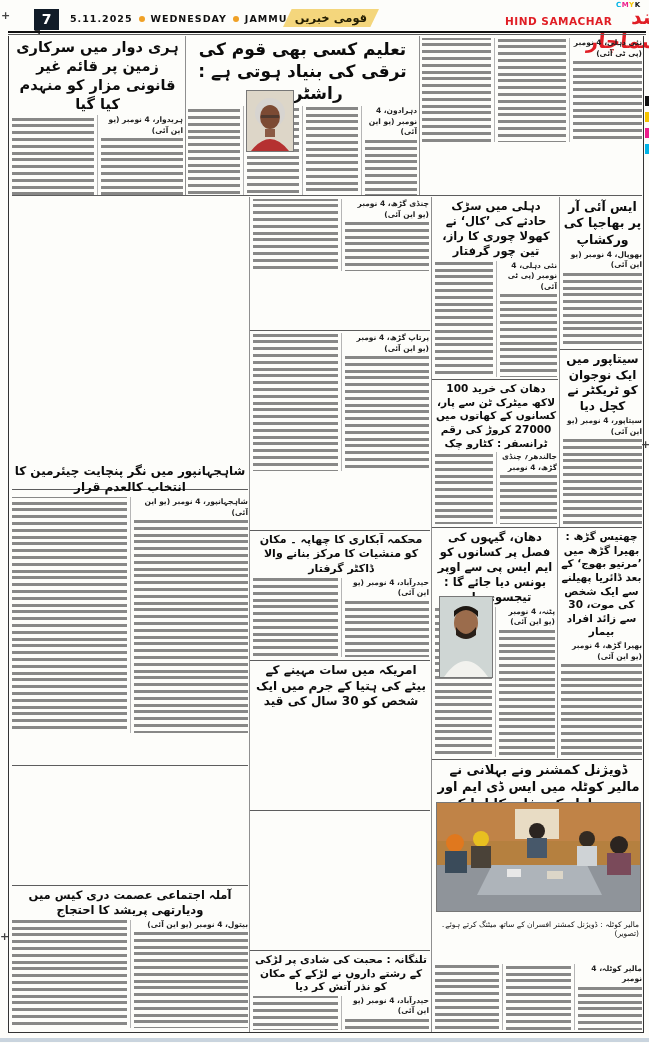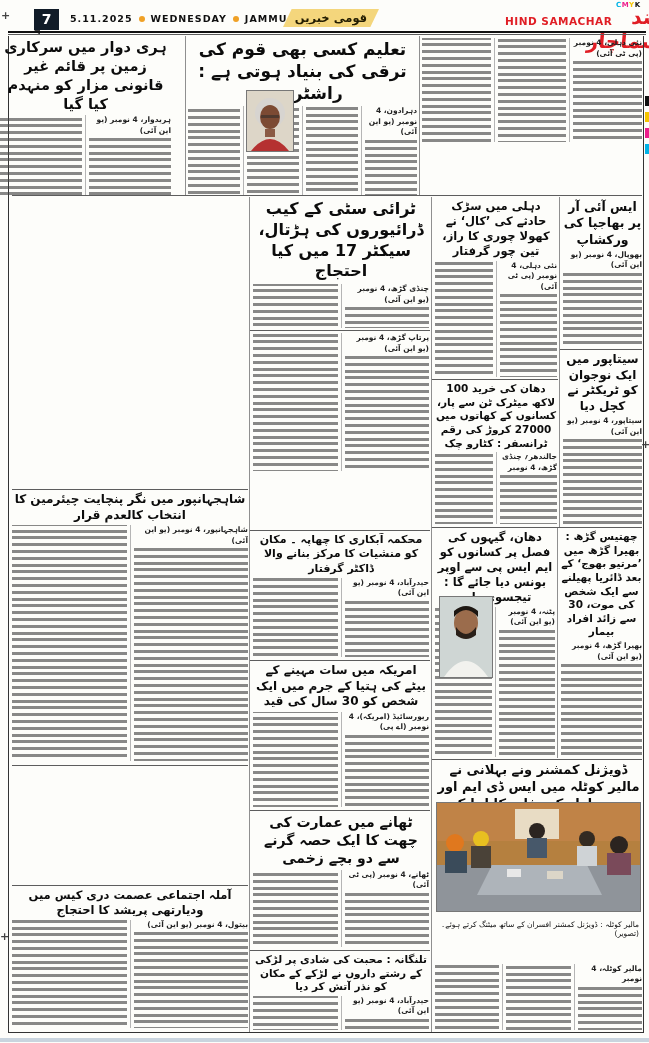--- a/index.html
+++ b/index.html
@@ -60,21 +60,21 @@
   <div id="masthead-en" class="abs">HIND SAMACHAR</div>
   <div id="masthead-ur" class="abs" dir="rtl">ہند سماچار</div>
   <div class="abs hr2" style="left:8px;top:31px;width:638px"></div>
   <div class="abs hr" style="left:8px;top:34px;width:638px"></div>
 
   <div class="abs vr" style="left:8px;top:36px;height:996px;background:#333"></div>
   <div class="abs vr" style="left:643px;top:36px;height:996px;background:#333"></div>
   <div class="abs hr" style="left:8px;top:1032px;width:636px;background:#333"></div>
   <div id="bottom-band" class="abs"></div>
 
-  <section class="art" style="left:0;top:38px;width:171px;height:157px">
+  <section class="art" style="left:12px;top:38px;width:171px;height:157px">
     <h2 class="hl" style="font-size:14.5px">ہری دوار میں سرکاری زمین پر قائم غیر قانونی مزار کو منہدم کیا گیا</h2>
     <div class="body c2" style="height:102px">
       <p class="dateline">ہریدوار، 4 نومبر (یو این آئی)</p>
       <div class="sim"></div>
     </div>
   </section>
 
   <section class="art" style="left:188px;top:38px;width:229px;height:157px">
     <h2 class="hl" style="font-size:17px">تعلیم کسی بھی قوم کی ترقی کی بنیاد ہوتی ہے : راشٹرپتی</h2>
     <div class="body c4" style="height:128px">
@@ -97,21 +97,21 @@
       <div class="sim"></div>
     </div>
   </section>
 
   <div class="abs vr" style="left:185px;top:36px;height:159px"></div>
   <div class="abs vr" style="left:419px;top:36px;height:159px"></div>
   <div class="abs hr" style="left:12px;top:195px;width:630px"></div>
 
   <div class="abs hr" style="left:12px;top:489px;width:236px"></div>
 
-  <section class="art" style="left:12px;top:492px;width:236px;height:271px">
+  <section class="art" style="left:12px;top:464px;width:236px;height:271px">
     <h2 class="hl" style="font-size:12px">شاہجہانپور میں نگر پنچایت چیئرمین کا انتخاب کالعدم قرار</h2>
     <div class="body c2" style="height:236px">
       <p class="dateline">شاہجہانپور، 4 نومبر (یو این آئی)</p>
       <div class="sim"></div>
     </div>
   </section>
   <div class="abs hr" style="left:12px;top:765px;width:236px"></div>
 
   <div class="abs hr" style="left:12px;top:885px;width:236px"></div>
 
@@ -119,21 +119,20 @@
     <h2 class="hl" style="font-size:11.5px">آملہ اجتماعی عصمت دری کیس میں ودیارتھی پریشد کا احتجاج</h2>
     <div class="body c2" style="height:108px">
       <p class="dateline">بیتول، 4 نومبر (یو این آئی)</p>
       <div class="sim"></div>
     </div>
   </section>
 
   <div class="abs vr" style="left:249px;top:197px;height:835px"></div>
 
   <section class="art" style="left:253px;top:199px;width:176px;height:129px">
-    <h2 class="hl" style="font-size:16px">ٹرائی سٹی کے کیب ڈرائیوروں کی ہڑتال، سیکٹر 17 میں کیا احتجاج</h2>
     <div class="body c2" style="height:72px">
       <p class="dateline">چنڈی گڑھ، 4 نومبر (یو این آئی)</p>
       <div class="sim"></div>
     </div>
   </section>
   <div class="abs hr" style="left:250px;top:330px;width:180px"></div>
 
   <section class="art" style="left:253px;top:333px;width:176px;height:194px">
     <div class="body c2" style="height:138px">
       <p class="dateline">پرتاپ گڑھ، 4 نومبر (یو این آئی)</p>
@@ -146,34 +145,23 @@
     <h2 class="hl" style="font-size:11px">محکمہ آبکاری کا چھاپہ ۔ مکان کو منشیات کا مرکز بنانے والا ڈاکٹر گرفتار</h2>
     <div class="body c2" style="height:84px">
       <p class="dateline">حیدرآباد، 4 نومبر (یو این آئی)</p>
       <div class="sim"></div>
     </div>
   </section>
   <div class="abs hr" style="left:250px;top:660px;width:180px"></div>
 
   <section class="art" style="left:253px;top:663px;width:176px;height:144px">
     <h2 class="hl" style="font-size:12px">امریکہ میں سات مہینے کے بیٹے کی ہتیا کے جرم میں ایک شخص کو 30 سال کی قید</h2>
-    <div class="body c2" style="height:100px">
-      <p class="dateline">ریورسائیڈ (امریکہ)، 4 نومبر (اے پی)</p>
-      <div class="sim"></div>
-    </div>
   </section>
   <div class="abs hr" style="left:250px;top:810px;width:180px"></div>
 
-  <section class="art" style="left:253px;top:813px;width:176px;height:134px">
-    <h2 class="hl" style="font-size:14px">ٹھانے میں عمارت کی چھت کا ایک حصہ گرنے سے دو بچے زخمی</h2>
-    <div class="body c2" style="height:88px">
-      <p class="dateline">ٹھانے، 4 نومبر (پی ٹی آئی)</p>
-      <div class="sim"></div>
-    </div>
-  </section>
   <div class="abs hr" style="left:250px;top:950px;width:180px"></div>
 
   <section class="art" style="left:253px;top:953px;width:176px;height:77px">
     <h2 class="hl" style="font-size:10.5px">تلنگانہ : محبت کی شادی پر لڑکی کے رشتے داروں نے لڑکے کے مکان کو نذر آتش کر دیا</h2>
     <div class="body c2" style="height:44px">
       <p class="dateline">حیدرآباد، 4 نومبر (یو این آئی)</p>
       <div class="sim"></div>
     </div>
   </section>
 

